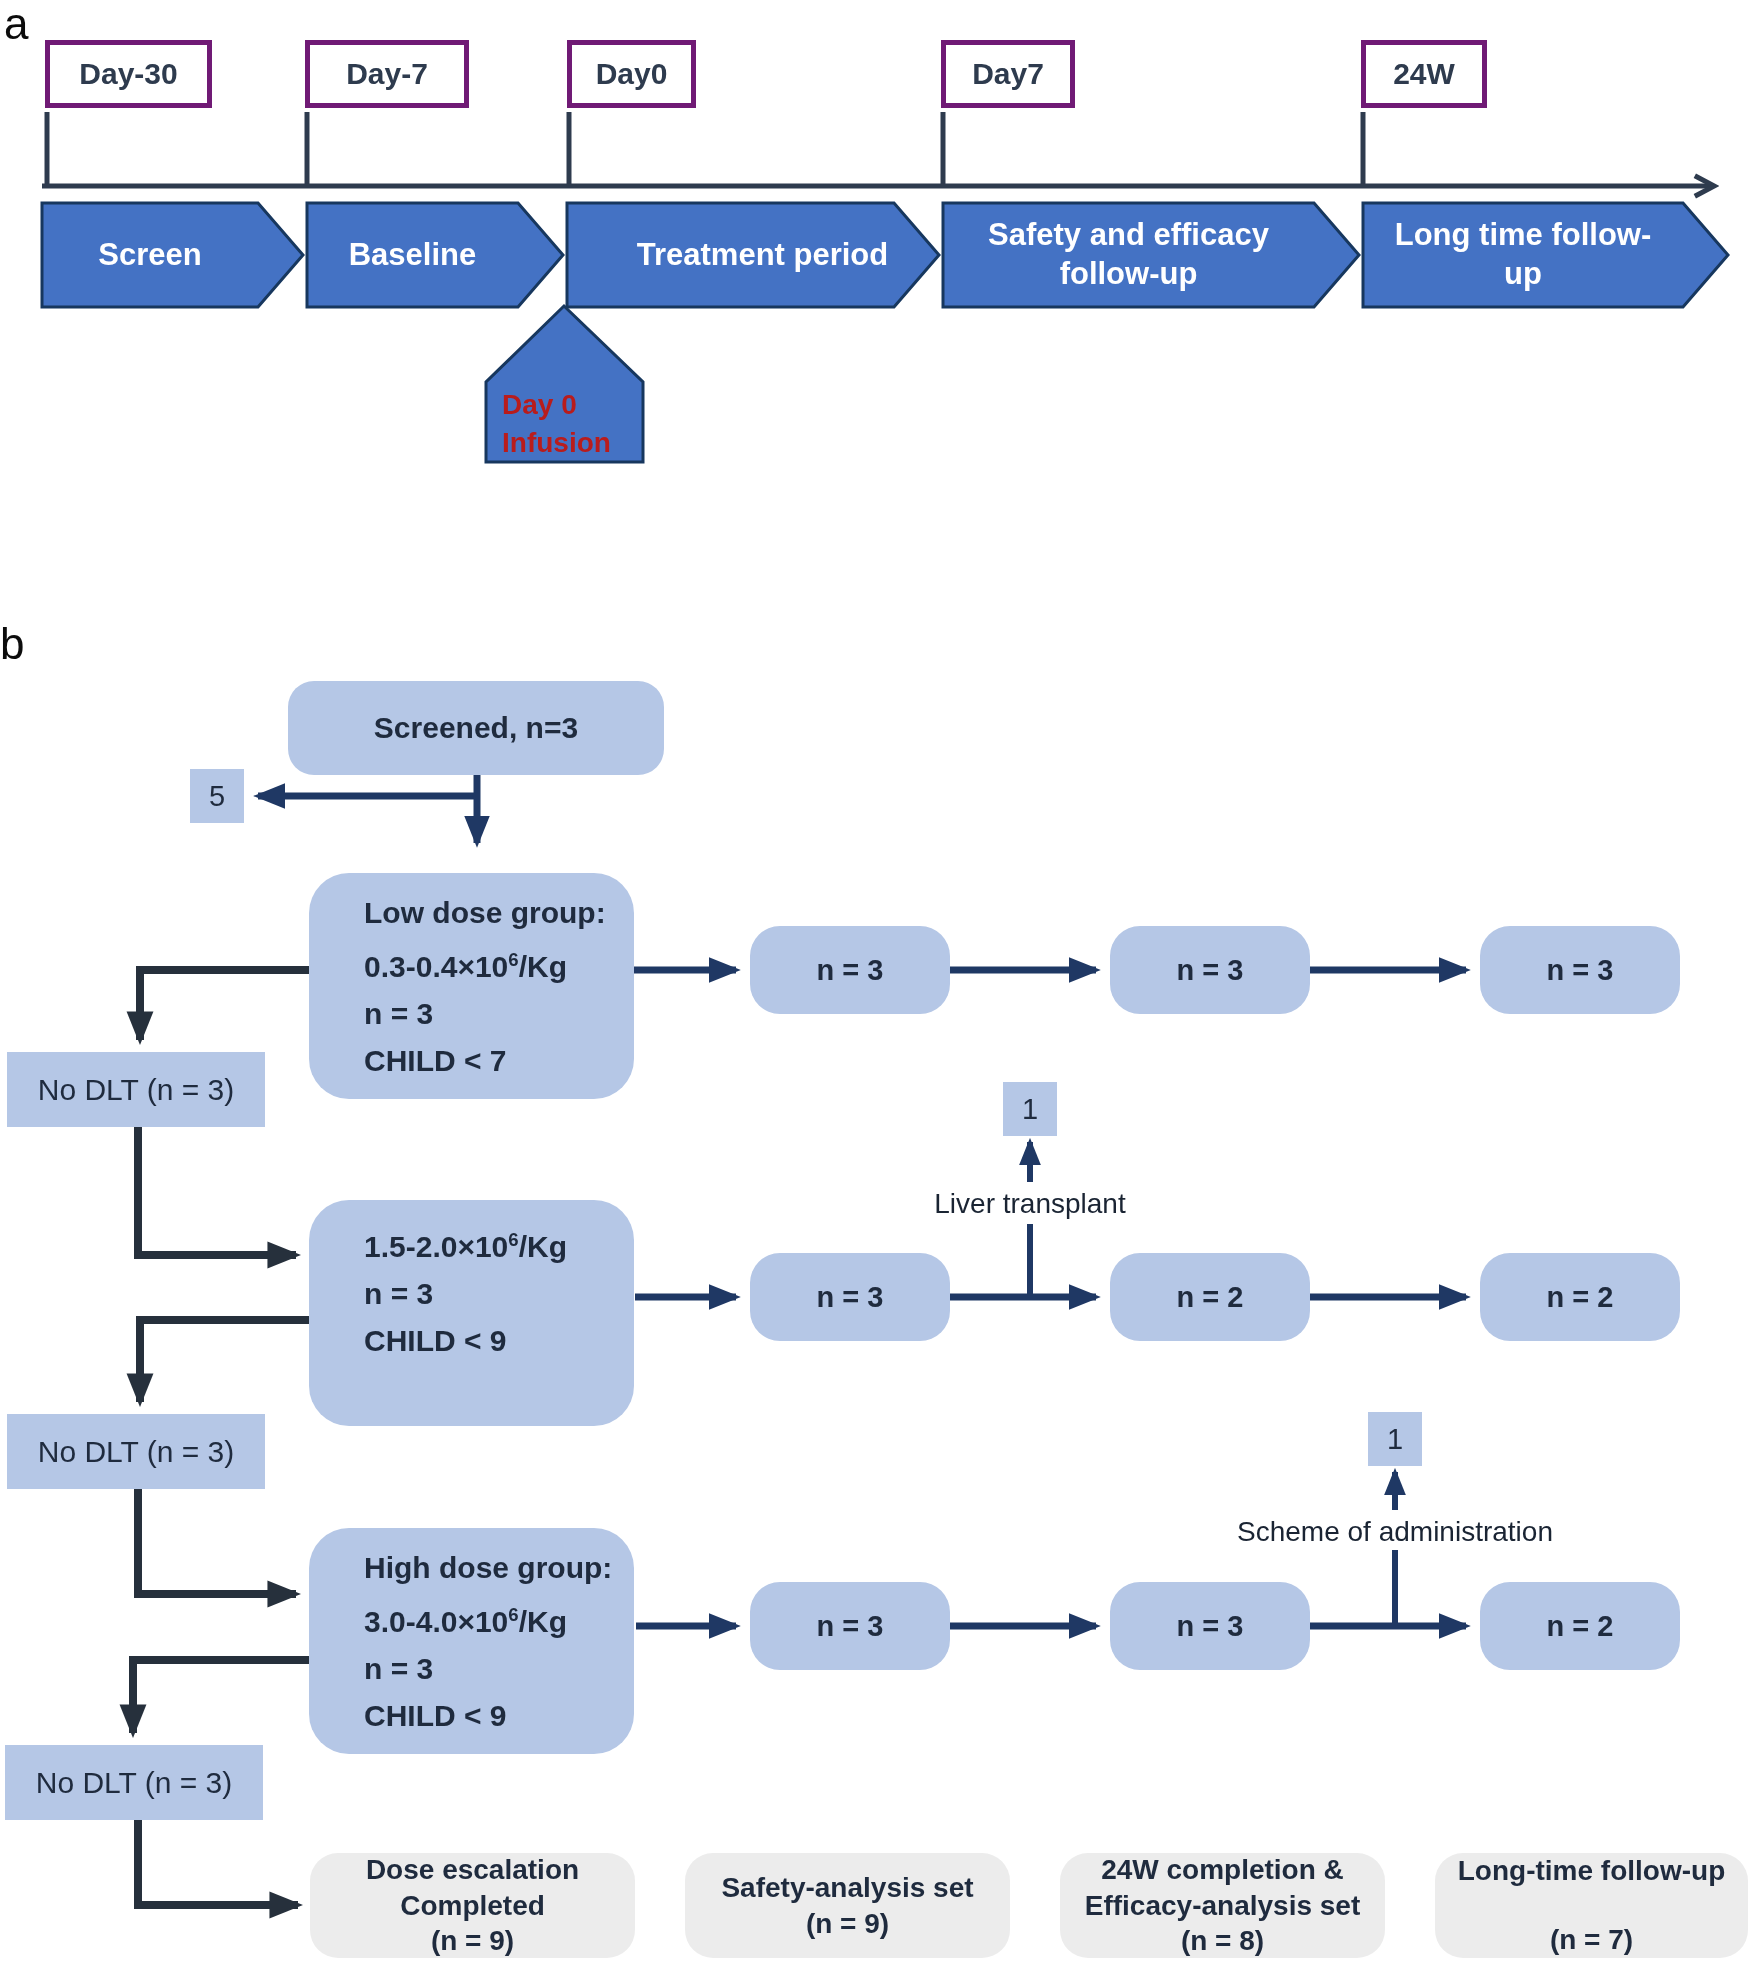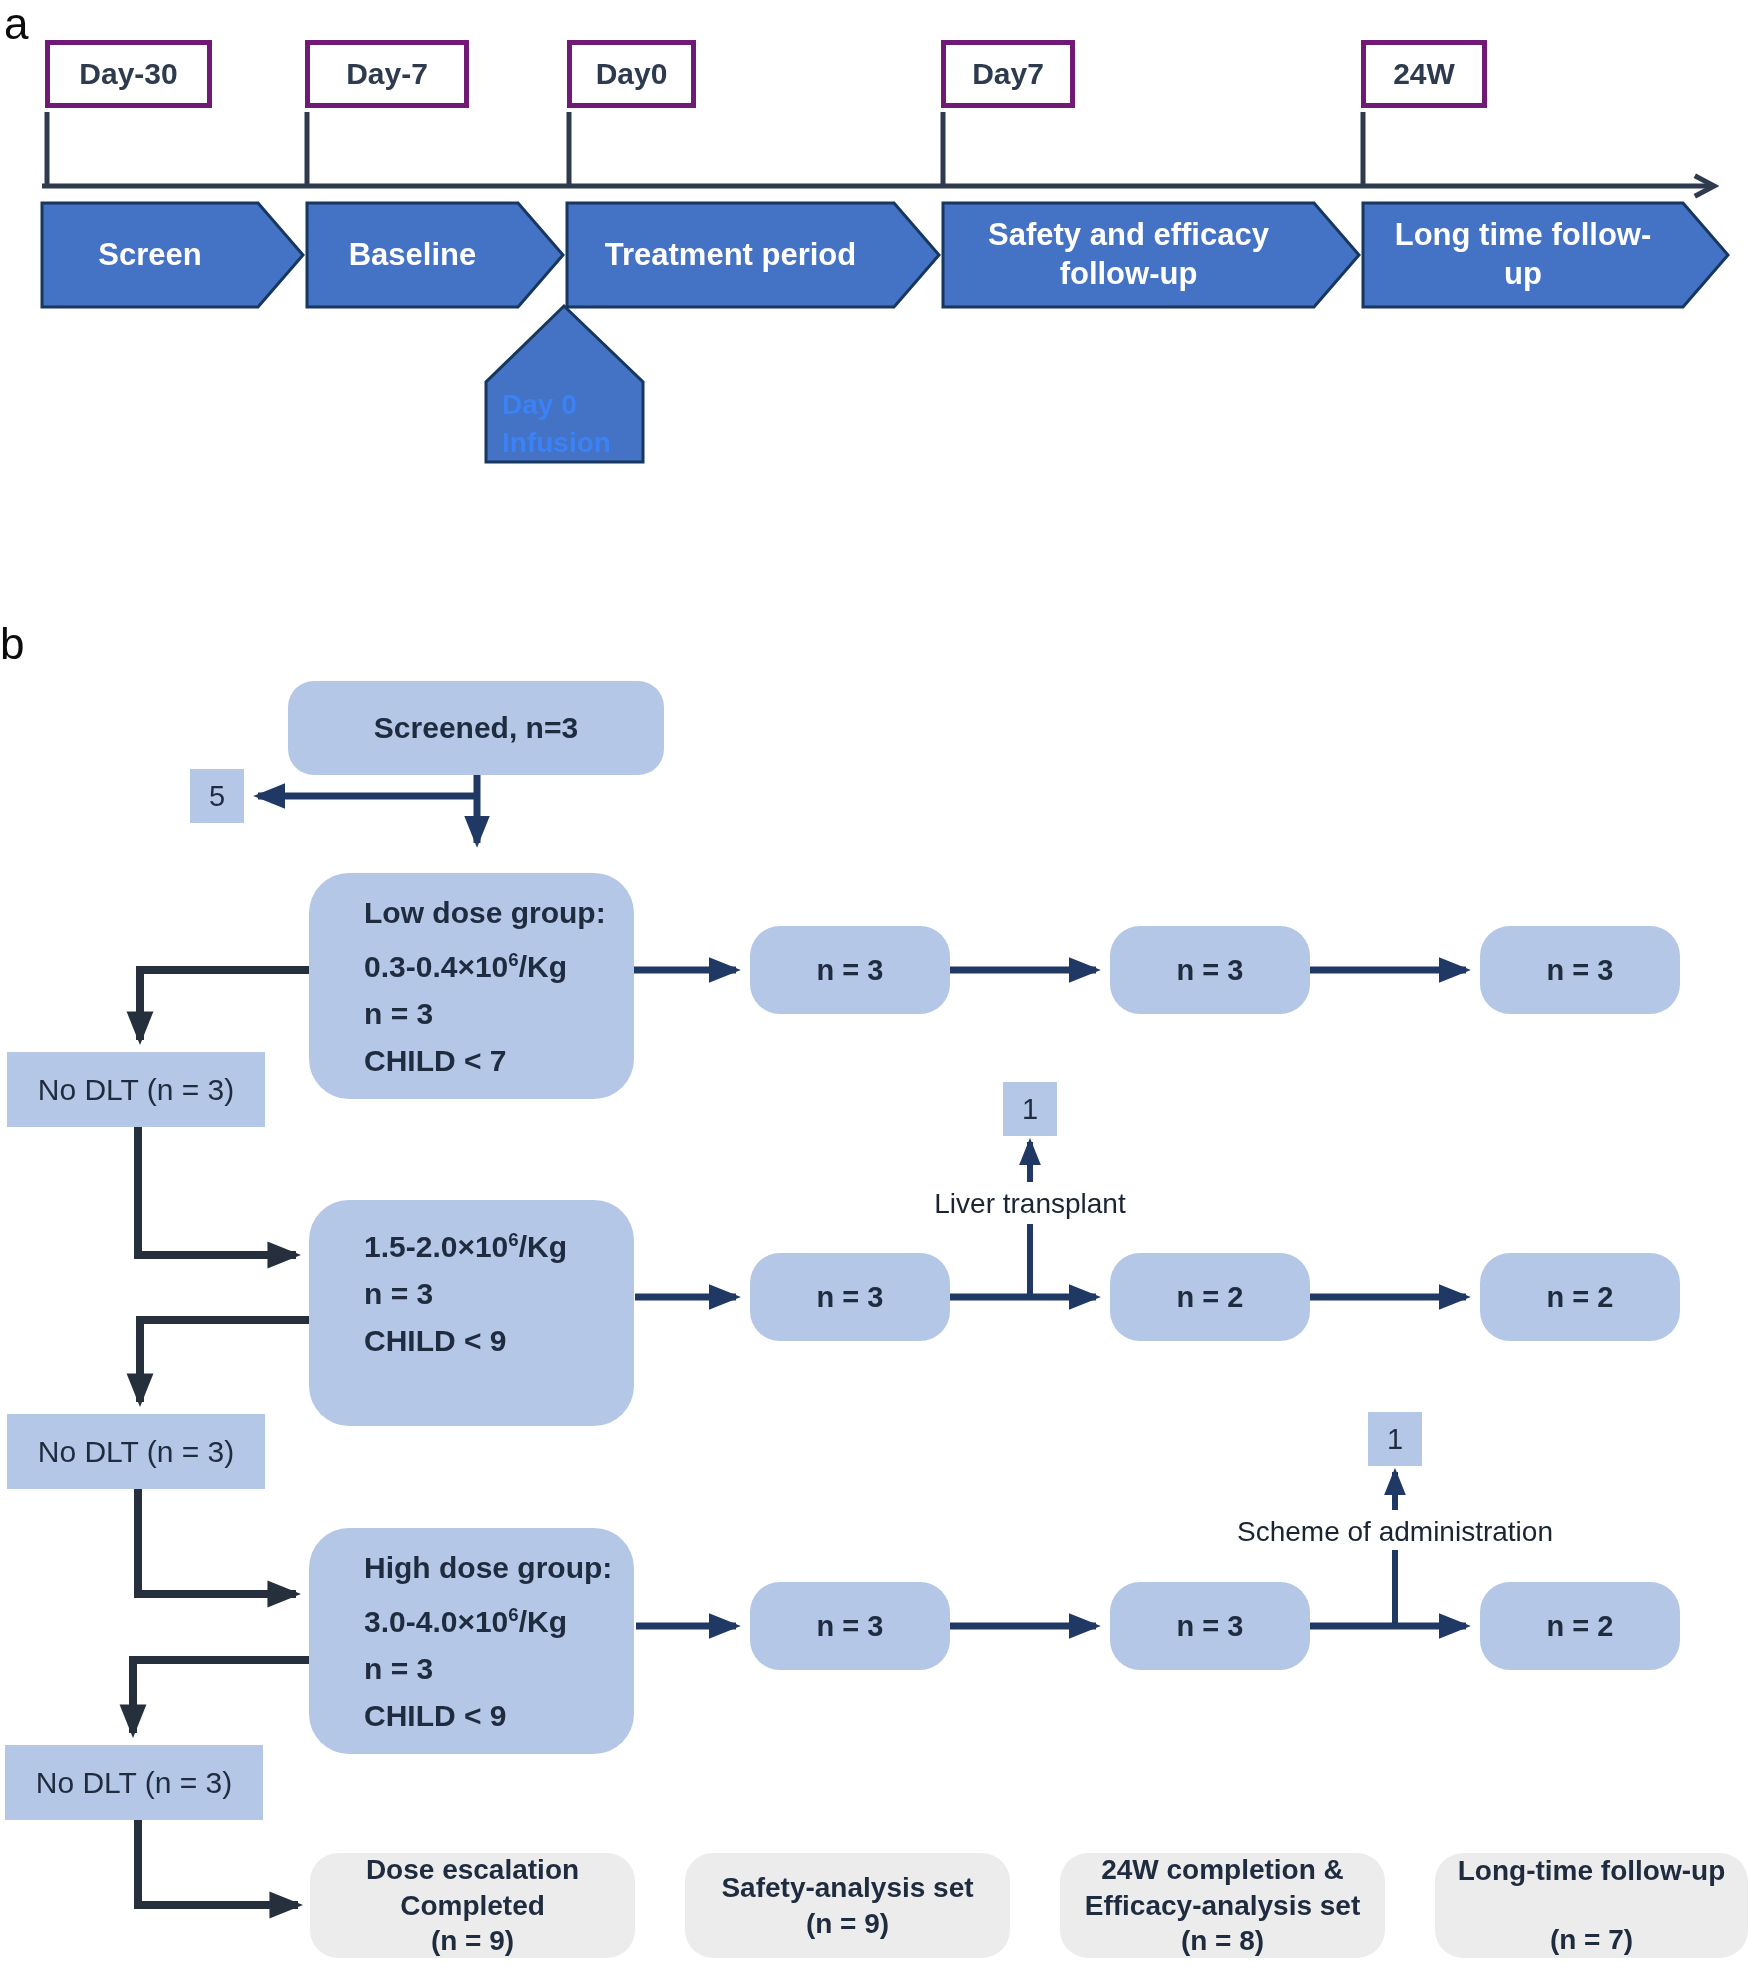--- a/index.html
+++ b/index.html
@@ -14,21 +14,21 @@
     position:absolute;top:40px;height:68px;background:#ffffff;
     border:5px solid #701a75;display:flex;align-items:center;justify-content:center;
     font-weight:bold;font-size:30px;color:#2e3b4e;box-sizing:border-box;
   }
   .phase-label{
     position:absolute;top:203px;height:104px;display:flex;flex-direction:column;
     align-items:center;justify-content:center;color:#ffffff;font-weight:bold;
     font-size:31px;line-height:1.25;text-align:center;pointer-events:none;
   }
   .infusion-text{
-    position:absolute;left:502px;top:386px;width:140px;color:#3b82f6;
+    position:absolute;left:502px;top:386px;width:140px;color:#b91c1c;
     font-weight:bold;font-size:28px;line-height:1.35;text-align:left;
   }
   
   .bluebox{position:absolute;background:#b5c7e6;color:#1f2b3e;box-sizing:border-box;}
   .screened{left:288px;top:681px;width:376px;height:94px;border-radius:26px;
     display:flex;align-items:center;justify-content:center;font-weight:bold;font-size:30px;}
   .smallcount{width:54px;height:54px;display:flex;align-items:center;justify-content:center;
     font-size:29px;}
   .dosebox{width:325px;height:226px;border-radius:40px;padding:16px 10px 0 55px;
     font-weight:bold;font-size:30px;line-height:47px;margin-top:16px;}
@@ -131,21 +131,21 @@
   <div class="flag" style="left:1361px;width:126px;">
     <span>24W</span>
   </div>
 
   <div class="phase-label" style="left:42px;width:216px;">
     <span>Screen</span>
   </div>
   <div class="phase-label" style="left:307px;width:211px;">
     <span>Baseline</span>
   </div>
-  <div class="phase-label" style="left:567px;width:327px;">
+  <div class="phase-label" style="left:567px;width:327px;padding-left:32px;">
     <span>Treatment period</span>
   </div>
   <div class="phase-label" style="left:1363px;width:320px;">
     <span>Long time follow-</span>
     <span>up</span>
   </div>
   <div class="phase-label" style="left:943px;width:371px;">
     <span>Safety and efficacy</span>
     <span>follow-up</span>
   </div>

